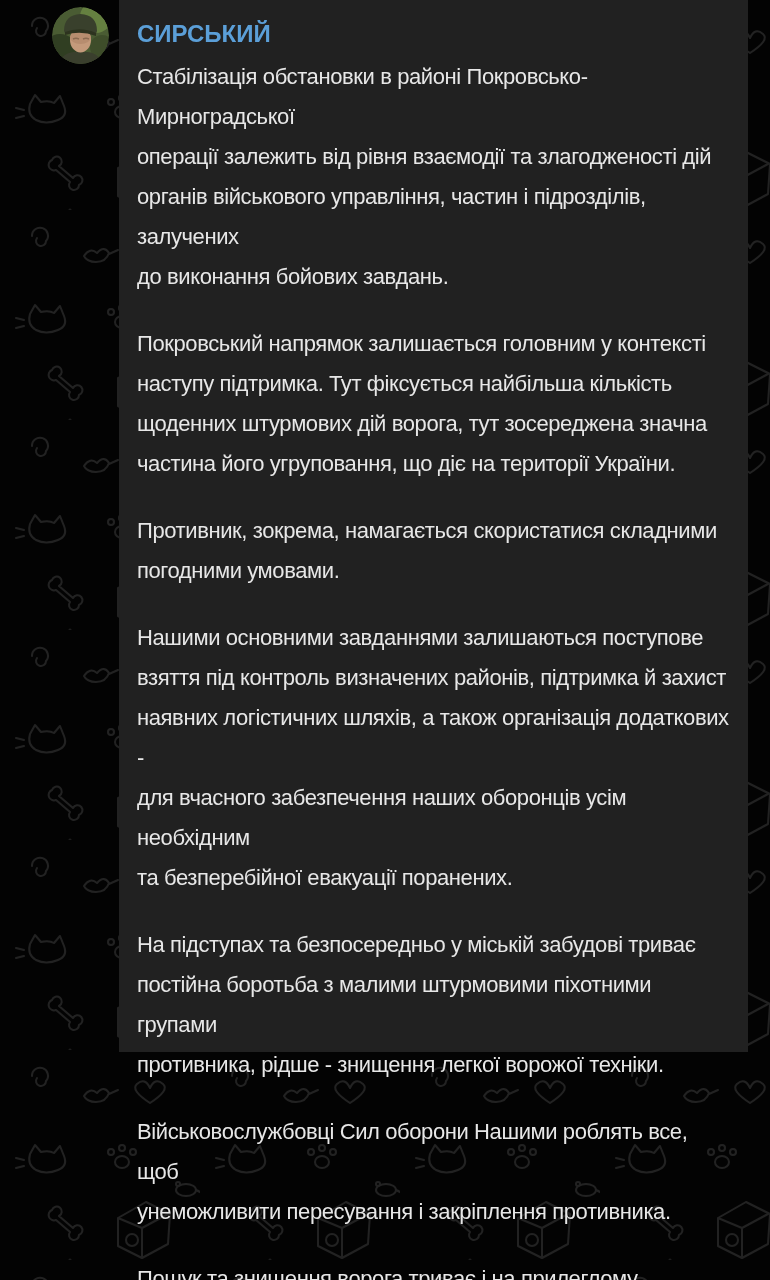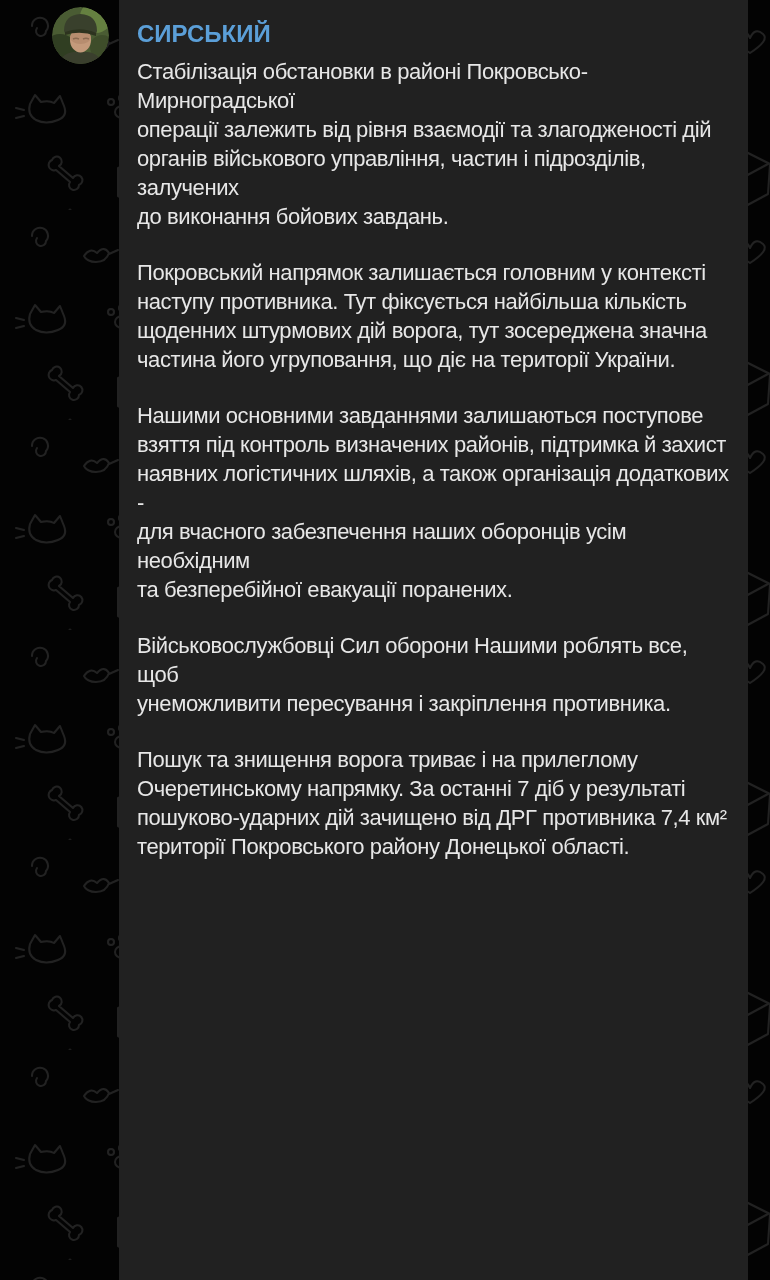--- a/index.html
+++ b/index.html
@@ -30,41 +30,41 @@
     width: 57px;
     height: 57px;
     border-radius: 50%;
     overflow: hidden;
   }
   .bubble {
     position: absolute;
     left: 119px;
     top: 0;
     width: 629px;
-    height: 1280px;
+    height: 1052px;
     background: #212121;
     box-sizing: border-box;
     padding: 20px 26px 0 18px;
   }
   .channel-name {
     color: #5b9fd8;
     font-size: 24px;
     line-height: 28px;
     font-weight: bold;
     margin: 0 0 9px 0;
     cursor: pointer;
   }
   .msg {
     width: 596px;
   }
   .msg p {
     margin: 0 0 27px 0;
     color: #e7e7e7;
     font-size: 22px;
-    line-height: 29px;
+    line-height: 40px;
     letter-spacing: -0.4px;
     white-space: pre-line;
   }
 </style>
 </head>
 <body>
 
 <div class="stage">
 
   <svg class="wallpaper" xmlns="http://www.w3.org/2000/svg" width="770" height="1280">
@@ -130,28 +130,33 @@
   </div>
 
   <div class="bubble">
     <div class="channel-name">СИРСЬКИЙ</div>
     <div class="msg">
       <p>Стабілізація обстановки в районі Покровсько-Мирноградської
 операції залежить від рівня взаємодії та злагодженості дій
 органів військового управління, частин і підрозділів, залучених
 до виконання бойових завдань.</p>
       <p>Покровський напрямок залишається головним у контексті
-наступу противника. Тут фіксується найбільша кількість
+наступу підтримка. Тут фіксується найбільша кількість
 щоденних штурмових дій ворога, тут зосереджена значна
 частина його угруповання, що діє на території України.</p>
+      <p>Противник, зокрема, намагається скористатися складними
+погодними умовами.</p>
       <p>Нашими основними завданнями залишаються поступове
 взяття під контроль визначених районів, підтримка й захист
 наявних логістичних шляхів, а також організація додаткових -
 для вчасного забезпечення наших оборонців усім необхідним
 та безперебійної евакуації поранених.</p>
+      <p>На підступах та безпосередньо у міській забудові триває
+постійна боротьба з малими штурмовими піхотними групами
+противника, рідше - знищення легкої ворожої техніки.</p>
       <p>Військовослужбовці Сил оборони Нашими роблять все, щоб
 унеможливити пересування і закріплення противника.</p>
       <p>Пошук та знищення ворога триває і на прилеглому
 Очеретинському напрямку. За останні 7 діб у результаті
 пошуково-ударних дій зачищено від ДРГ противника 7,4 км²
 території Покровського району Донецької області.</p>
 
     </div>
   </div>
 

